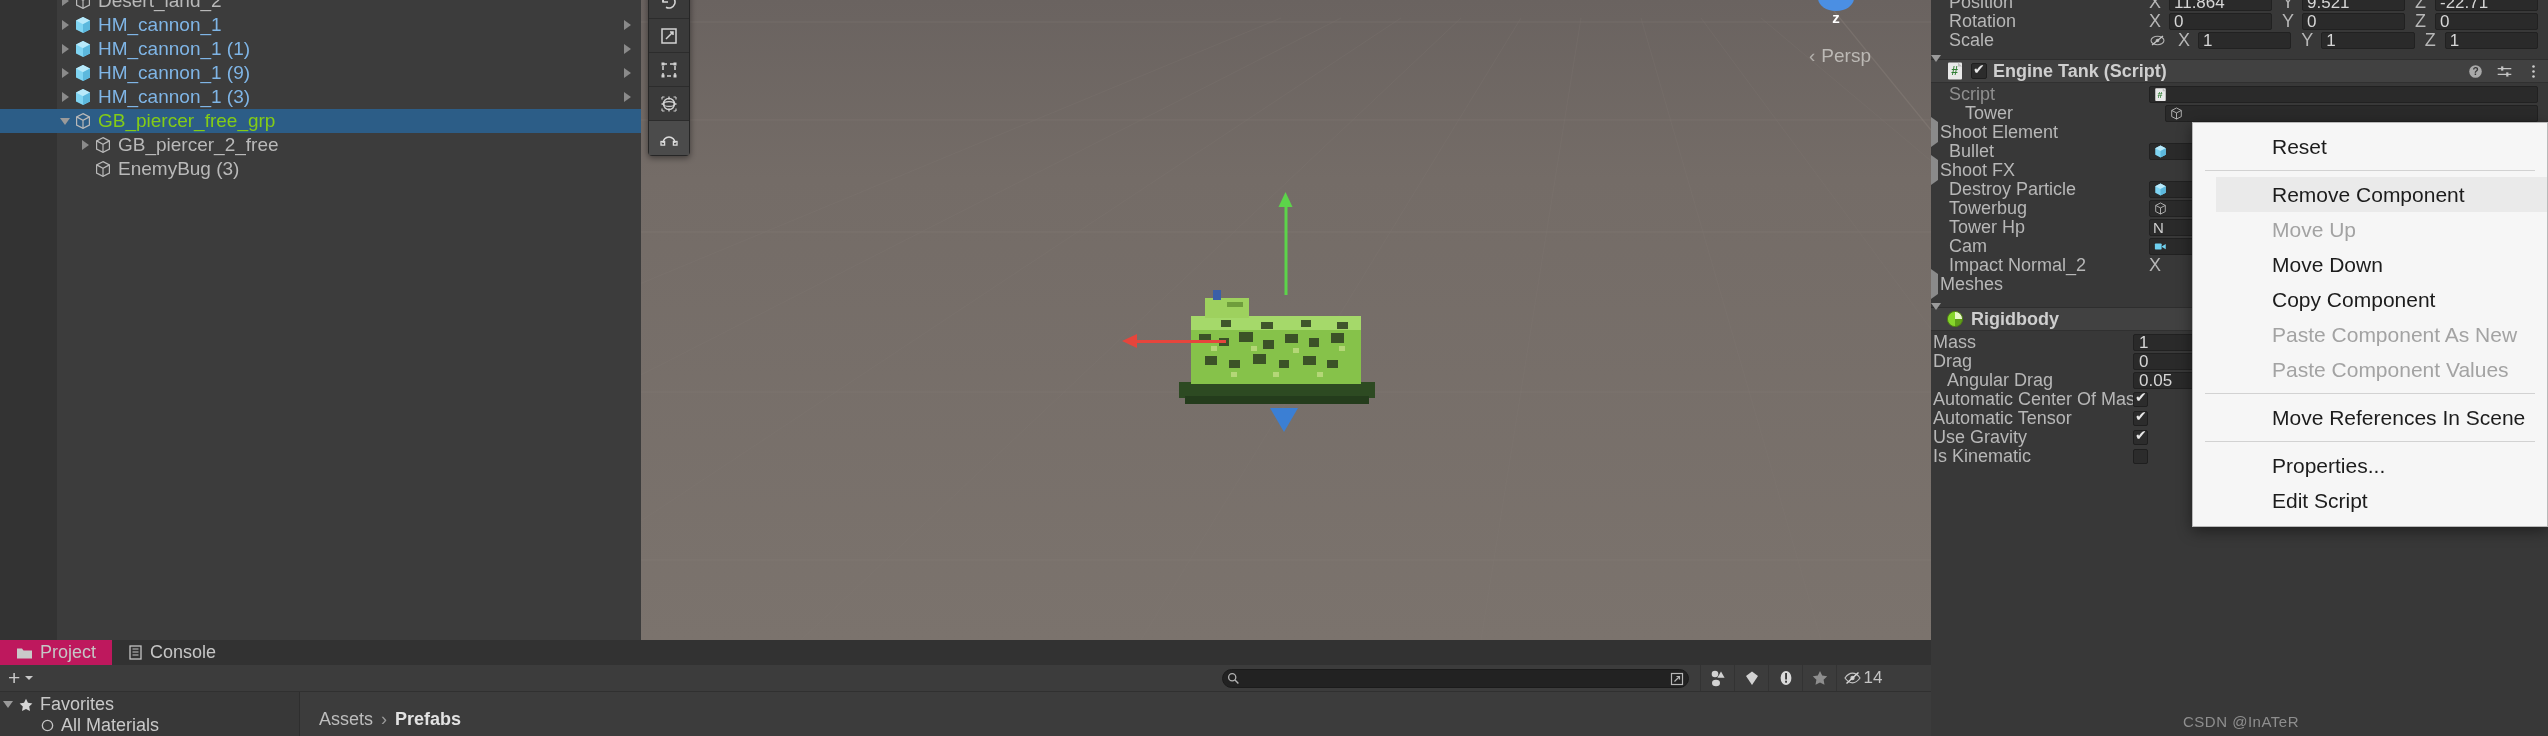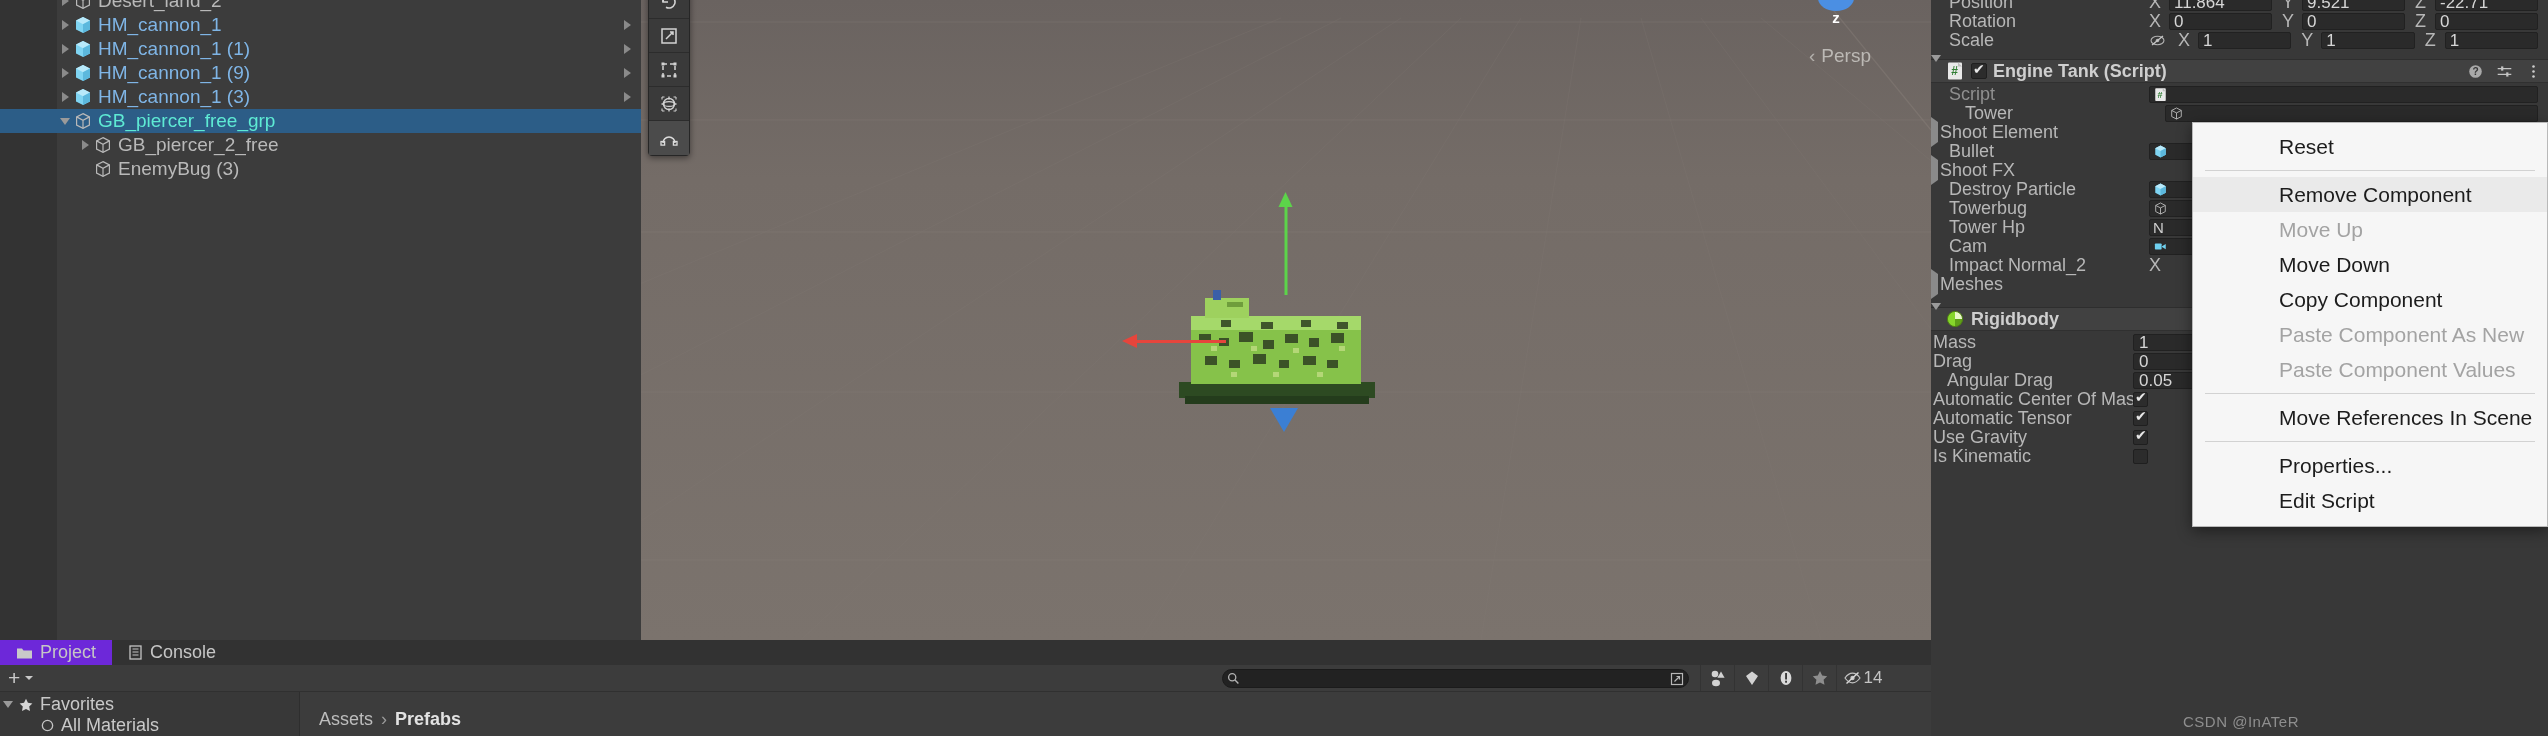--- a/index.html
+++ b/index.html
@@ -19,21 +19,21 @@
   }
   .h-gutter {
     position: absolute; left: 0; top: 0; width: 57px; height: 640px;
     background: #333333;
   }
   .h-row {
     position: relative; height: 24px; display: flex; align-items: center;
     font-size: 19px; color: #c4c4c4; white-space: nowrap;
   }
   .h-row.sel { background: #2c5d87; }
-  .h-row.sel .h-label { color: #5eead4; }
+  .h-row.sel .h-label { color: #84cc16; }
   .h-row .twisty {
     width: 16px; height: 100%; display: flex; align-items: center;
     justify-content: center; flex: 0 0 16px;
   }
   .tri-r {
     width: 0; height: 0; border-left: 7px solid #8a8a8a;
     border-top: 5px solid transparent; border-bottom: 5px solid transparent;
   }
   .tri-d {
     width: 0; height: 0; border-top: 7px solid #9a9a9a;
@@ -163,40 +163,40 @@
   }
 
   
   .ctx {
     position: absolute; left: 2192px; top: 122px; width: 356px;
     background: #f6f6f6; border: 1px solid #b9b9b9;
     box-shadow: 0 4px 14px rgba(0,0,0,.45); padding: 6px 0 8px 0;
     z-index: 50;
   }
   .ctx-item {
-    height: 35px; display: flex; align-items: center; padding-left: 86px;
-    font-size: 21px; color: #1c1c1c; white-space: nowrap;
+    height: 35px; display: flex; align-items: center; padding-left: 56px;
+    font-size: 21px; color: #1c1c1c; white-space: nowrap; margin-left: 23px;
   }
   .ctx-item.disabled { color: #a3a3a3; }
   .ctx-item.hl { background: #eaeaea; }
   .ctx-sep { height: 1px; background: #d2d2d2; margin: 6px 12px; }
 
   
   .project {
     position: absolute; left: 0; top: 640px; width: 1931px; height: 96px;
     background: #383838;
   }
   .proj-tabs {
     height: 25px; background: #323232; display: flex; align-items: stretch;
   }
   .ptab {
     display: flex; align-items: center; gap: 7px; padding: 0 16px;
     font-size: 18px; color: #c6c6c6; white-space: nowrap;
   }
-  .ptab.active { background: #6d28d9; justify-content: flex-end; }
+  .ptab.active { background: #be185d; justify-content: flex-end; }
   .proj-toolbar {
     height: 27px; background: #3c3c3c; display: flex; align-items: center;
     position: relative; border-bottom: 1px solid #303030;
   }
   .plus-btn {
     display: flex; align-items: center; gap: 4px; padding: 0 8px;
     color: #c9c9c9; font-size: 21px;
   }
   .search-wrap {
     position: absolute; left: 1222px; top: 4px; width: 467px; height: 19px;

